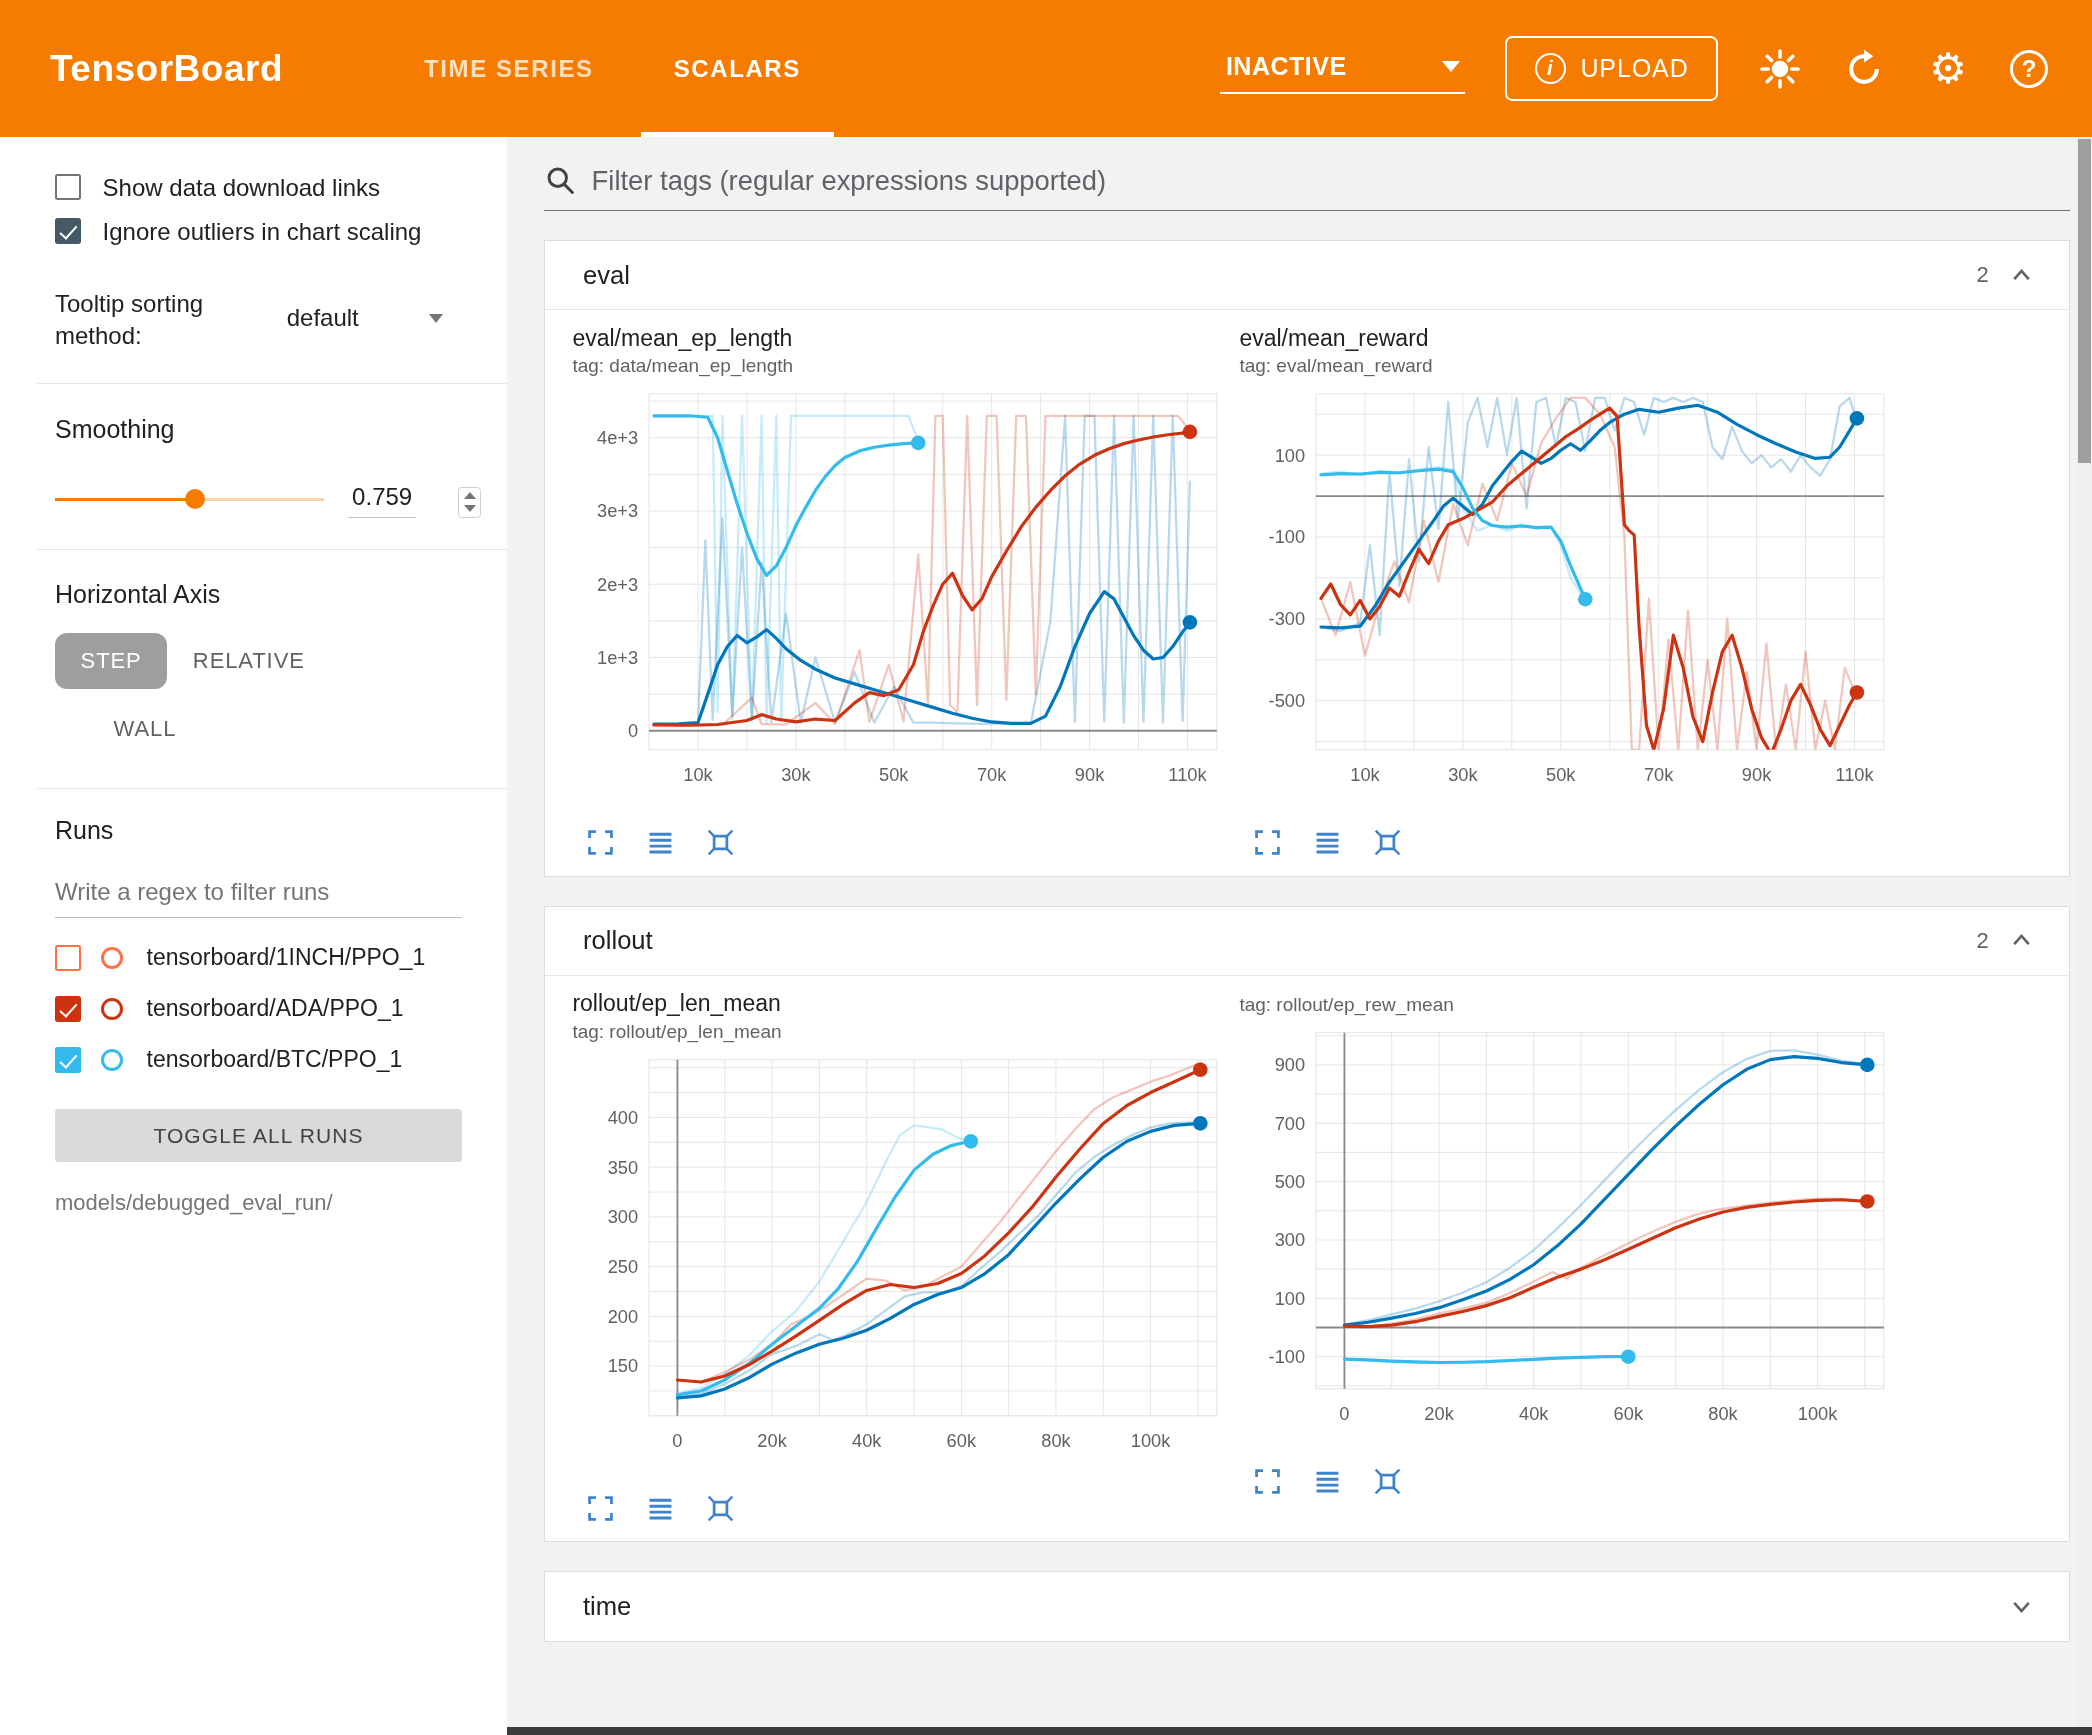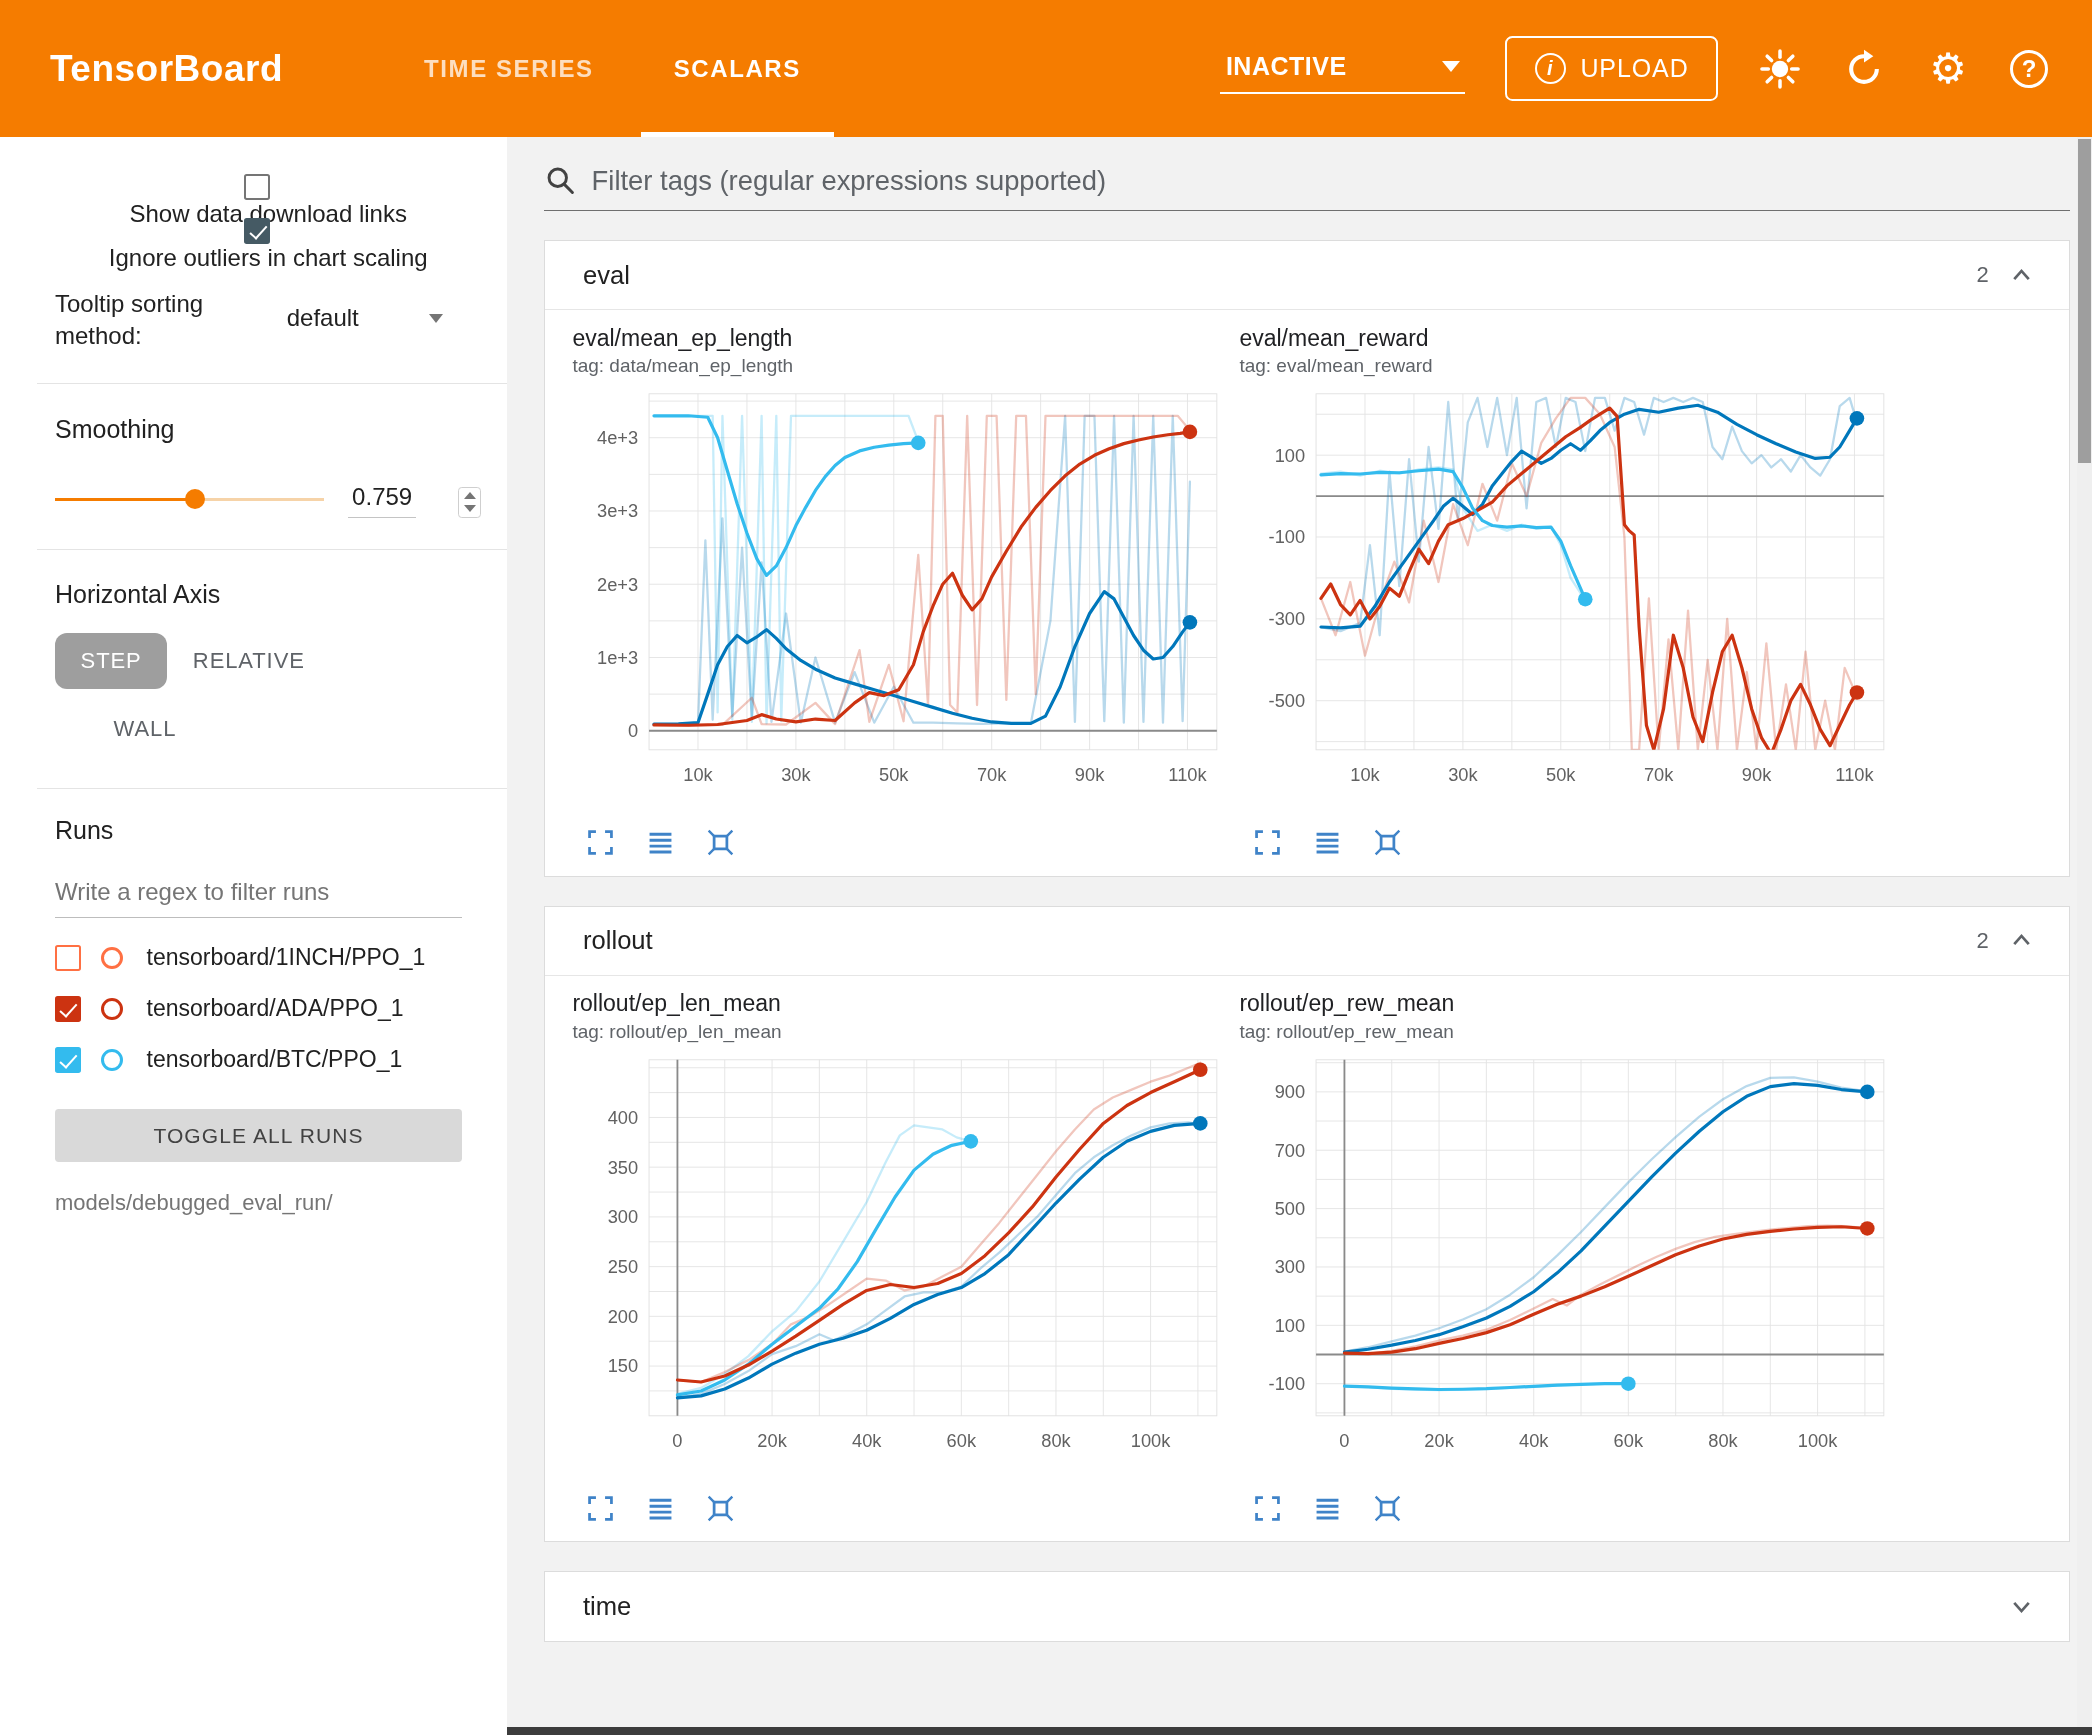--- a/index.html
+++ b/index.html
@@ -49,21 +49,21 @@
     width:38px; height:38px; border:3.7px solid #fff; border-radius:50%;
     display:flex; align-items:center; justify-content:center;
     font-size:24px; font-weight:bold; color:#fff; cursor:pointer;
   }
 
   
   .sidebar {
     position:absolute; top:137px; left:0; width:507px; bottom:0;
     background:#fff; padding:37px 25.6px 0 55px; overflow:hidden;
   }
-  .cb-row { display:flex; align-items:center; height:44px; cursor:pointer; white-space:nowrap;flex-direction:column; }
+  .cb-row { display:flex; height:44px; cursor:pointer; white-space:nowrap; }
   .cb {
     flex:0 0 auto; width:25.6px; height:25.6px; border:2.7px solid #757575;
     border-radius:2.7px; margin-right:22px; position:relative; background:#fff;
   }
   .cb.checked { background:#455a64; border-color:#455a64; }
   .cb.checked::after {
     content:""; position:absolute; left:7.3px; top:1.8px; width:7.3px; height:14.6px;
     border:solid #fff; border-width:0 2.7px 2.7px 0; transform:rotate(42deg);
   }
   .cb-label { font-size:24px; color:#212121; }
@@ -516,21 +516,20 @@
             </span>
             <span class="tool-icon">
               <svg width="31" height="31" viewBox="0 0 34 34">
                   <rect x="10" y="10" width="14" height="14" fill="none" stroke="#3f83c8" stroke-width="3"></rect>
                   <path d="M10 10 L4 4 M24 10 L30 4 M24 24 L30 30 M10 24 L4 30" stroke="#3f83c8" stroke-width="2.6"></path>
                 </svg>
             </span>
           </div>
         </div>
         <div class="chart-block">
-          <div class="chart-title">rollout/ep_rew_mean</div>
           <div class="chart-tag">tag: rollout/ep_rew_mean</div>
           <div class="chart-svg"><svg viewBox="0 0 720 482" width="658" height="440">
                 <defs>
                   <clipPath id="cp3">
                     <rect x="84" y="14" width="622" height="390"></rect>
                   </clipPath>
                 </defs>
                 <line x1="115.1" y1="14" x2="115.1" y2="404" stroke="#e3e3e3"></line>
                 <line x1="166.93333333333334" y1="14" x2="166.93333333333334" y2="404" stroke="#e3e3e3"></line>
                 <line x1="218.76666666666668" y1="14" x2="218.76666666666668" y2="404" stroke="#e3e3e3"></line>

